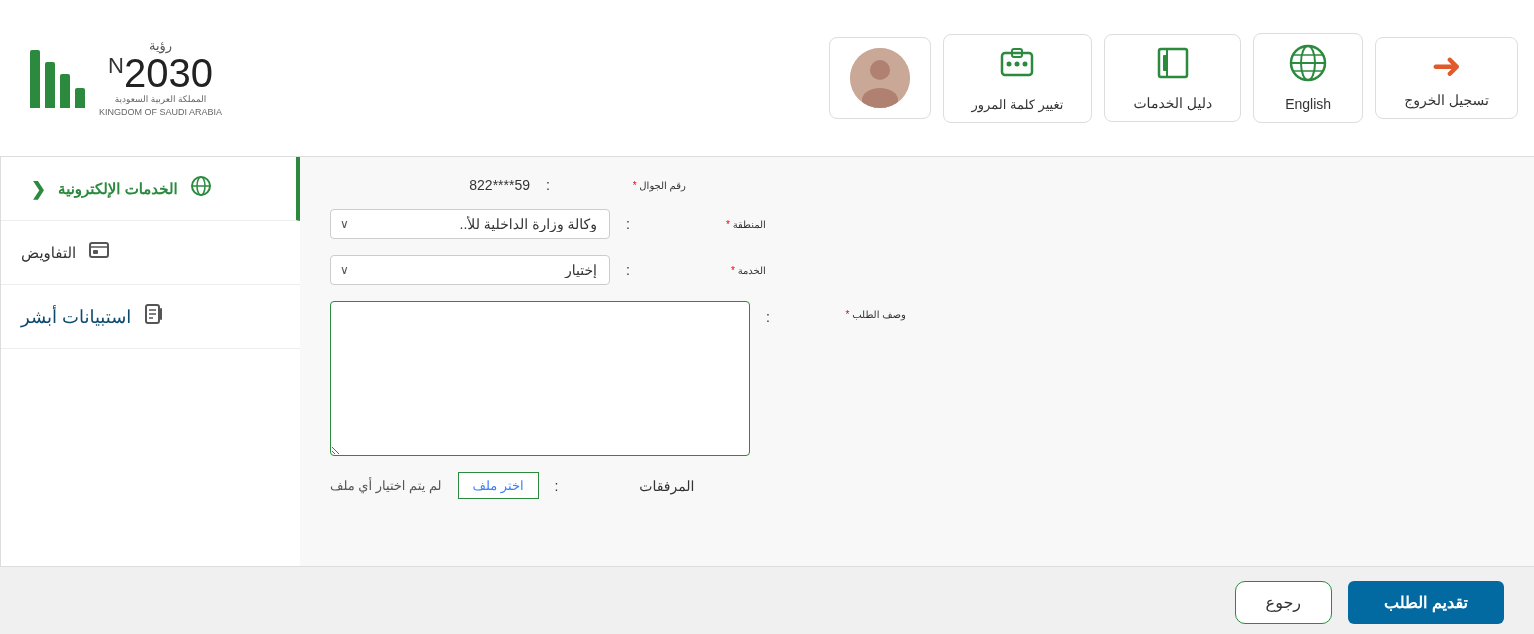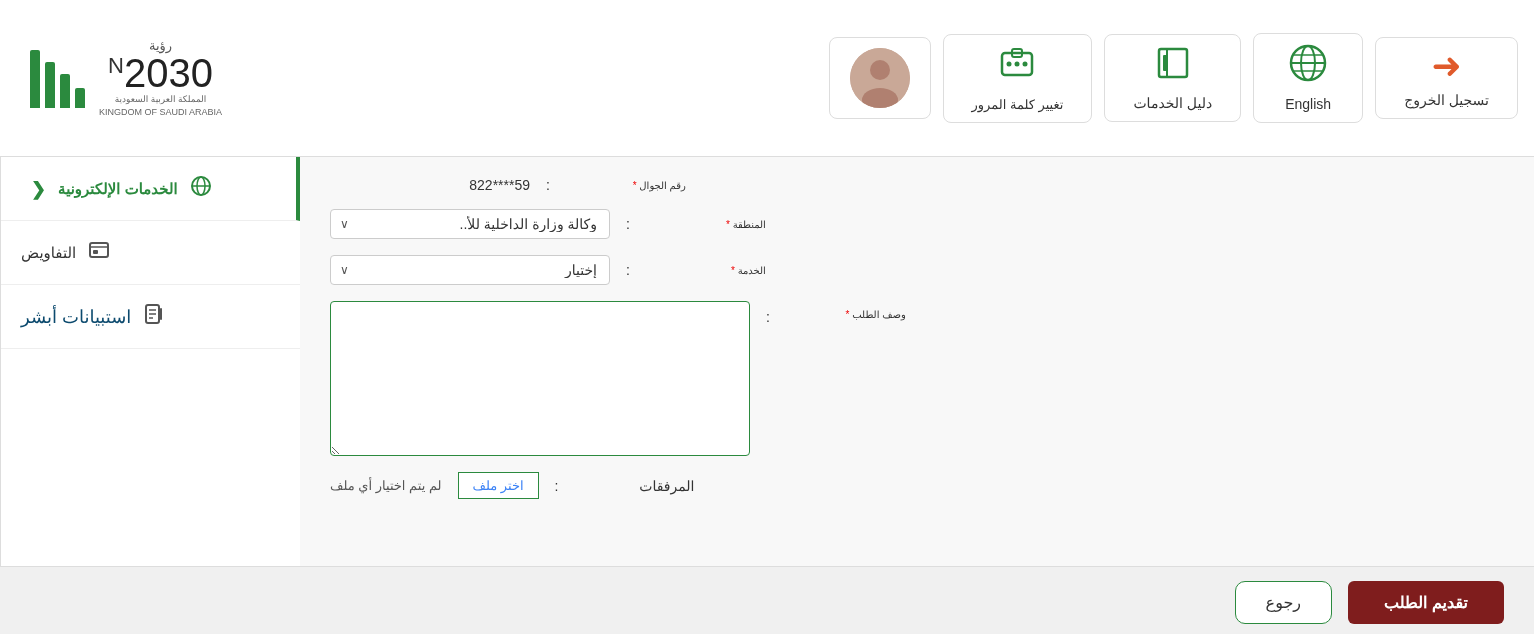--- a/index.html
+++ b/index.html
@@ -248,21 +248,21 @@
     .footer-bar {
       background: #f0f0f0;
       border-top: 1px solid #ddd;
       padding: 14px 30px;
       display: flex;
       align-items: center;
       gap: 16px;
       direction: rtl;
     }
     .btn-submit {
-      background: #7f1d1d;
+      background: #0369a1;
       color: #fff;
       border: none;
       border-radius: 6px;
       padding: 12px 36px;
       font-size: 16px;
       cursor: pointer;
       font-weight: bold;
     }
     .btn-back {
       background: #fff;

